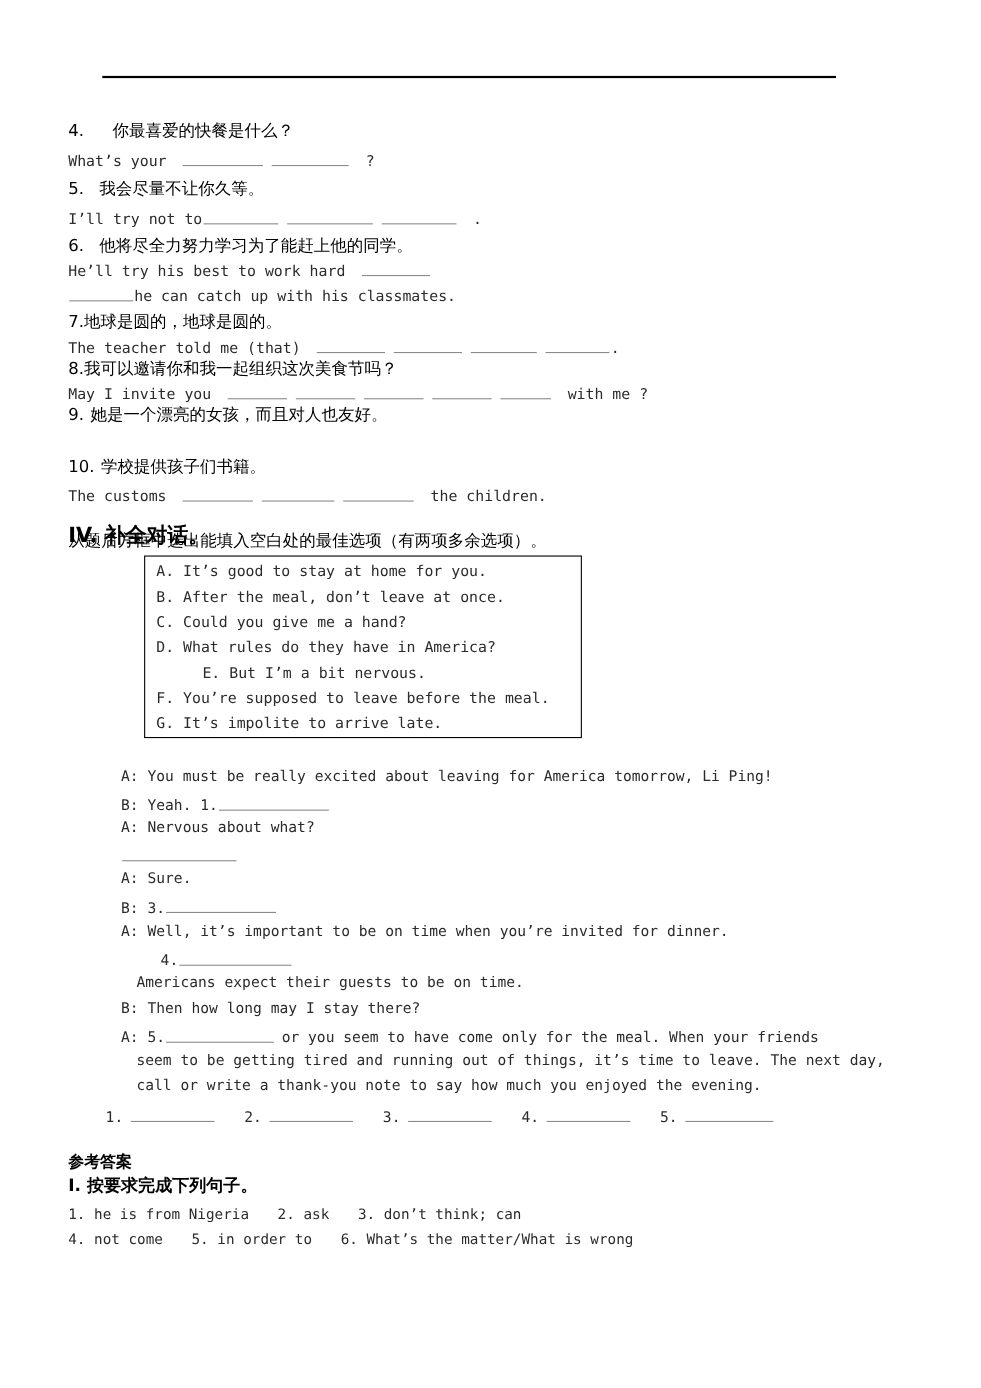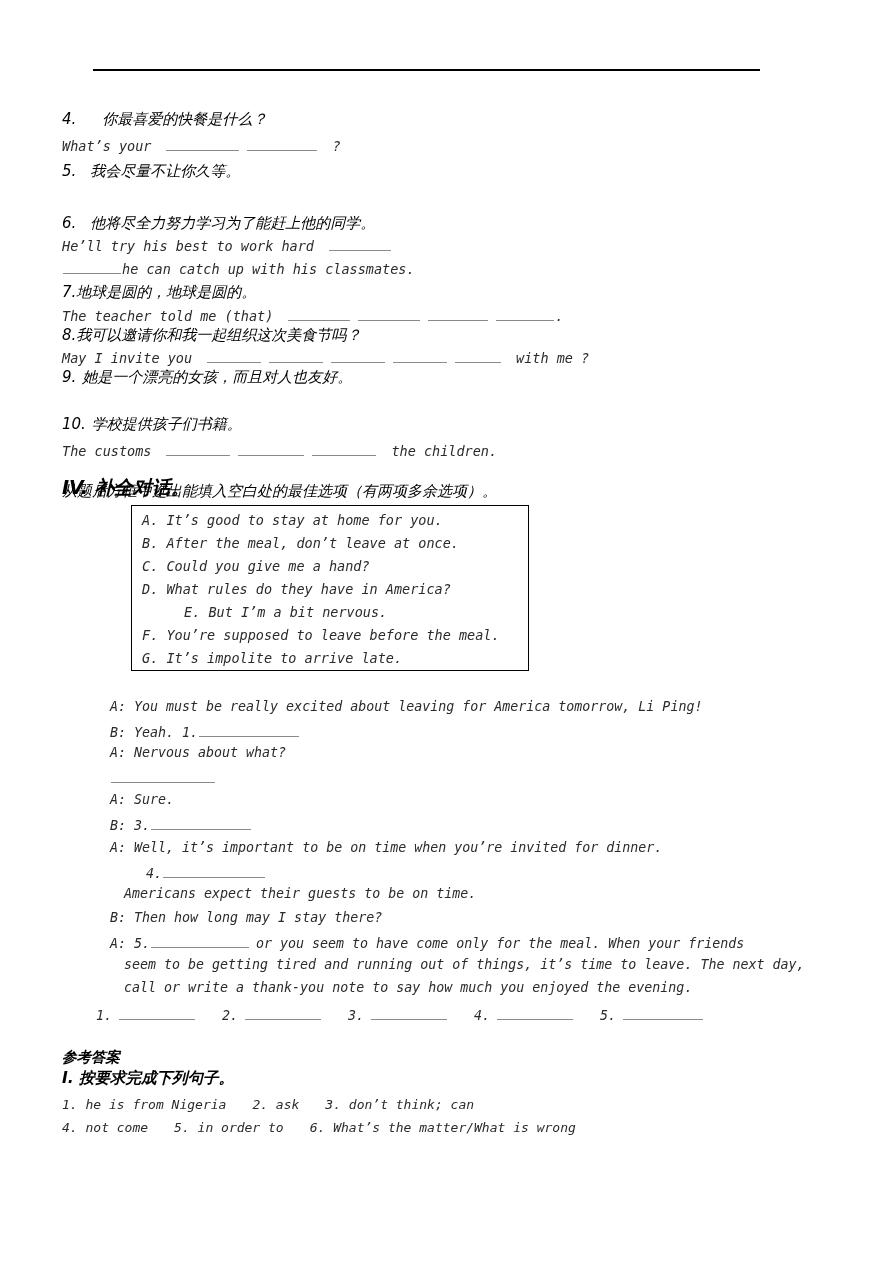--- a/index.html
+++ b/index.html
@@ -13,21 +13,20 @@
     position: relative;
     font-family: "Liberation Serif", "DejaVu Serif", serif;
     color: #000000;
     overflow: hidden;
   }
   .page {
     position: absolute;
     left: 0; top: 0;
     width: 892px;
     height: 1262px;
-    font-style: italic;
   }
 
   
   .top-rule {
     position: absolute;
     left: 93px;
     top: 69px;
     width: 667px;
     height: 0;
     border-top: 2px solid #000;
@@ -110,20 +109,23 @@
 
   <div class="row cn" style="left:62px; top:112px;">
     <span>4.</span><span class="spacer-lg"></span><span>你最喜爱的快餐是什么？</span>
   </div>
   <div class="row en" style="left:62px; top:137px;">
     <span>What’s  your</span><span class="spacer-md"></span><span class="blank" style="width:73px;"></span><span class="spacer-sm"></span><span class="blank" style="width:70px;"></span><span class="spacer-md"></span><span>?</span>
   </div>
 
   <div class="row cn" style="left:62px; top:164px;">
     <span>5.</span><span class="spacer-md"></span><span>我会尽量不让你久等。</span>
+  </div>
+  <div class="row en" style="left:62px; top:190px;">
+    <span>I’ll  try  not  to</span><span class="blank" style="width:68px;"></span><span class="spacer-sm"></span><span class="blank" style="width:78px;"></span><span class="spacer-sm"></span><span class="blank" style="width:68px;"></span><span class="spacer-md"></span><span>.</span>
   </div>
 
   <div class="row cn" style="left:62px; top:216px;">
     <span>6.</span><span class="spacer-md"></span><span>他将尽全力努力学习为了能赶上他的同学。</span>
   </div>
   <div class="row en" style="left:62px; top:237px;">
     <span>He’ll  try  his  best  to  work  hard</span><span class="spacer-md"></span><span class="blank" style="width:62px;"></span>
   </div>
   <div class="row en" style="left:62px; top:260px;">
     <span class="blank" style="width:58px;"></span><span>he  can  catch  up  with  his  classmates.</span>

